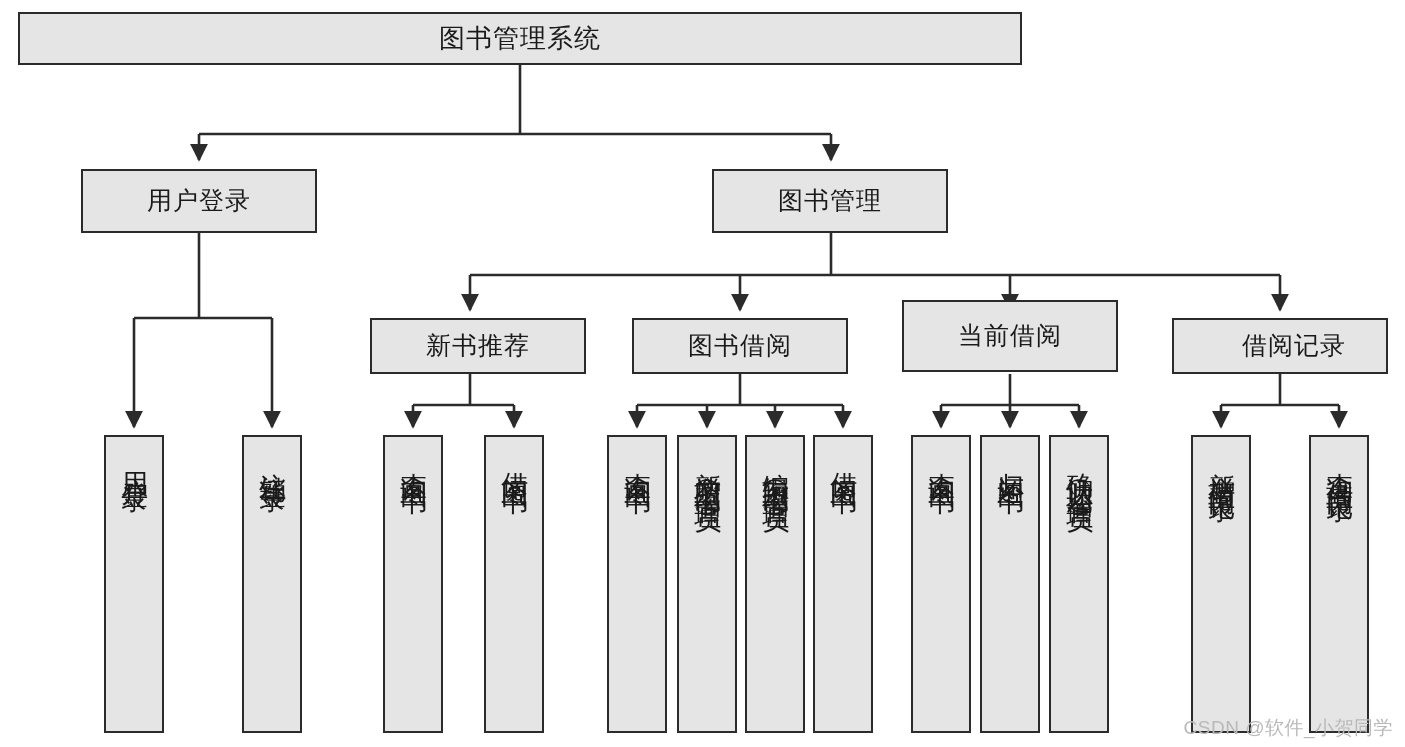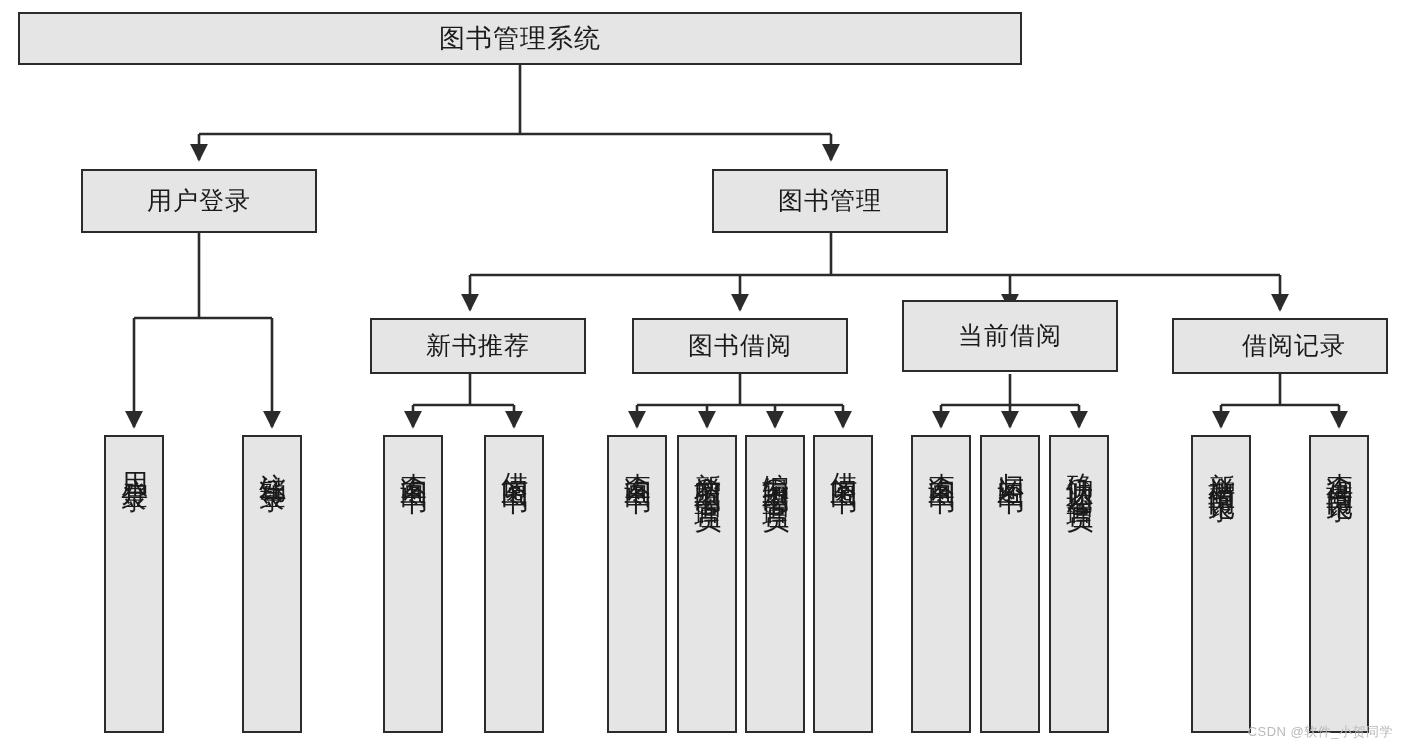--- a/index.html
+++ b/index.html
@@ -53,21 +53,21 @@
     font-size:27px;
     line-height:1.02;
     letter-spacing:5px;
     white-space:nowrap;
     color:#1a1a1a;
   }
   .watermark{
     position:absolute;
     right:12px;
     bottom:6px;
-    font-size:13px;
+    font-size:19px;
     color:#b9b9b9;
     letter-spacing:0.5px;
     z-index:5;
     white-space:nowrap;
     text-align:right;
   }
 </style>
 </head>
 <body>
 

